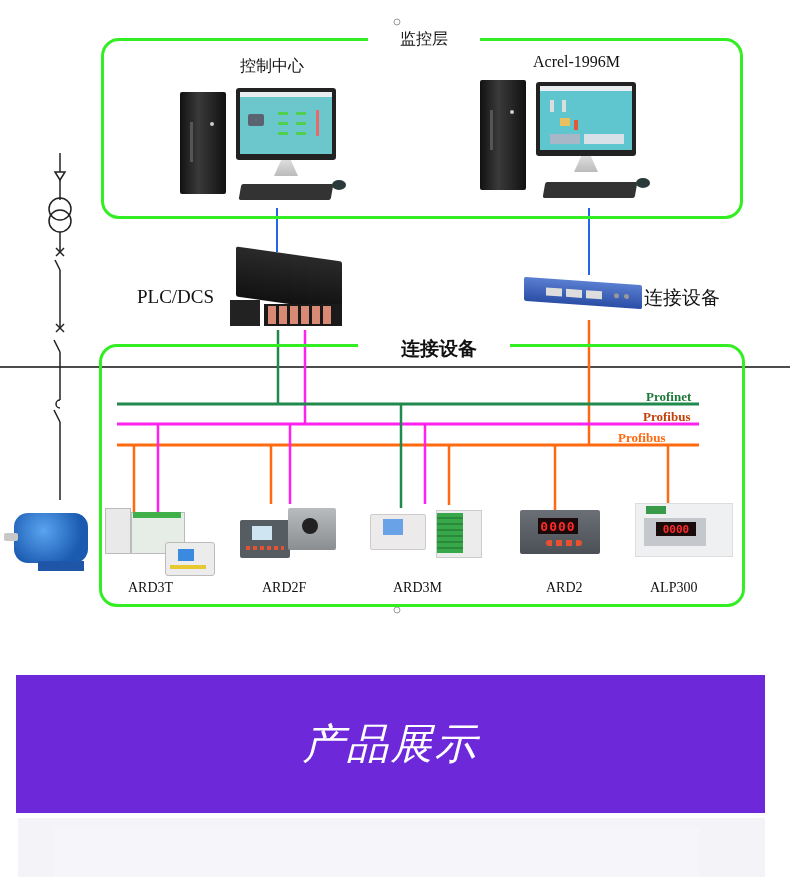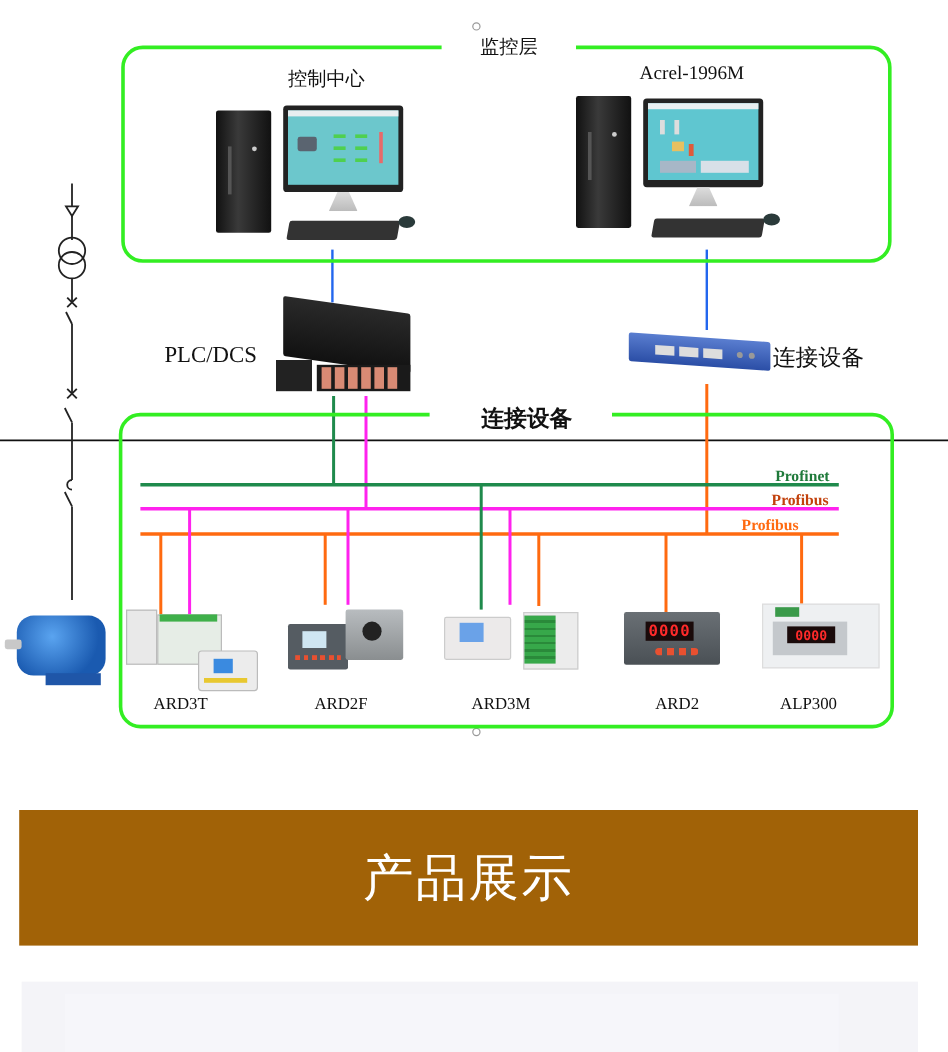--- a/index.html
+++ b/index.html
@@ -4,21 +4,21 @@
 <style>
   html,body{margin:0;padding:0;background:#fff;}
   body{width:790px;height:877px;position:relative;overflow:hidden;font-family:"Liberation Serif","DejaVu Serif",serif;color:#111;}
   .abs{position:absolute;}
   .frame{position:absolute;border:3px solid #33ee22;border-radius:18px;box-sizing:border-box;}
   .frame-gap{position:absolute;background:#fff;height:8px;}
   .label{position:absolute;font-size:19px;white-space:nowrap;}
   .bus-label{position:absolute;font-weight:bold;font-size:13px;white-space:nowrap;}
   .dev-label{position:absolute;font-size:14px;white-space:nowrap;}
   svg{position:absolute;left:0;top:0;}
-  .banner{position:absolute;left:16px;top:675px;width:749px;height:113px;background:#a16207;display:flex;align-items:center;justify-content:center;}
+  .banner{position:absolute;left:16px;top:675px;width:749px;height:138px;background:#6d28d9;display:flex;align-items:center;justify-content:center;font-style:italic;}
   .banner-title{color:#fff;font-family:"DejaVu Sans","Liberation Sans",sans-serif;font-size:42px;letter-spacing:2px;}
   .panel{position:absolute;left:18px;top:818px;width:747px;height:59px;background:#f4f4f8;}
   .panel-inner{position:absolute;left:36px;top:10px;width:645px;height:49px;background:#f6f6fa;}
 </style>
 </head>
 <body>
 
 <svg width="790" height="877">
 
   <line x1="0" y1="367" x2="790" y2="367" stroke="#111" stroke-width="1.5"></line>

